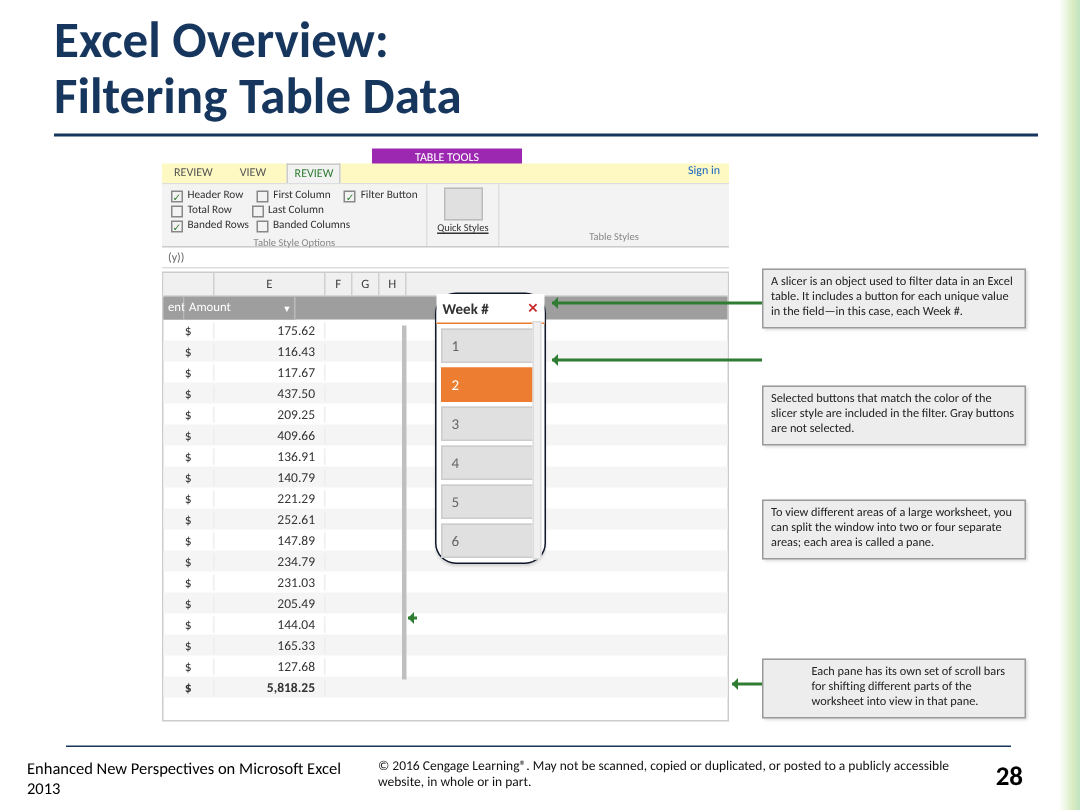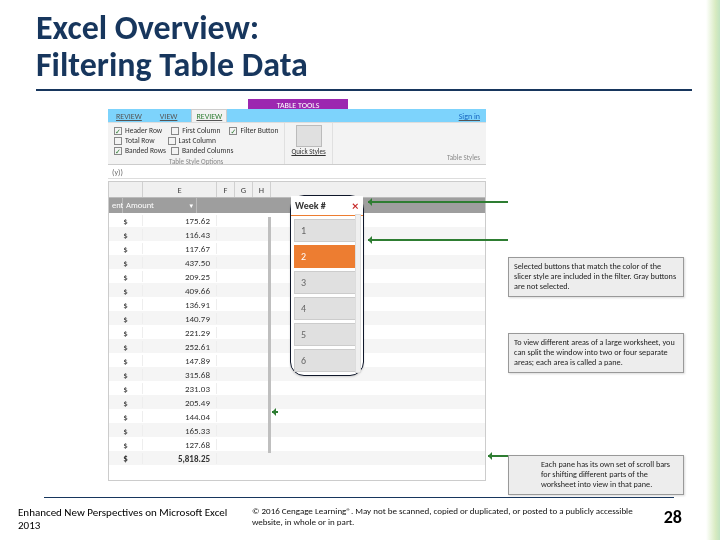--- a/index.html
+++ b/index.html
@@ -36,23 +36,23 @@
     background:#fff;
   }
   
   .ribbon-title {
     position:absolute; left:140px; top:0; width:100px;
     background:#9c27b0; color:#fff; font-size:8px; text-align:center;
     padding:1px 16px;
   }
   .ribbon-tabs {
     position:absolute; left:0; top:10px; right:0; height:14px;
-    background:#7dd3fc; border-bottom:1px solid #ddd;
+    background:#fef9c3; border-bottom:1px solid #ddd;
     display:flex; font-size:8px; color:#555; gap:10px;
-    padding-left:4px; align-items:center;text-decoration:underline;
+    padding-left:4px; align-items:flex-start;
   }
   .tab { padding:1px 4px; }
   .tab.active { background:#f2f2f2; color:#2e7d32; border:1px solid #ccc; border-bottom:none;}
   .signin { margin-left:auto; font-size:8px; color:#1565c0; padding-right:6px;}
   .ribbon-body {
     position:absolute; left:0; top:24px; right:0; height:42px;
     background:#f3f3f3; border-bottom:1px solid #ccc;
     display:flex; font-size:7.5px; color:#333;
   }
   .ribbon-group { padding:2px 6px; border-right:1px solid #e0e0e0; }
@@ -170,21 +170,21 @@
             <span class="cb" style="margin-left:2px;"></span>
               <span>Banded Columns</span>
             </div>
           <div class="ribbon-label">Table Style Options</div>
         </div>
         <div class="ribbon-group" style="display:flex;flex-direction:column;align-items:center;">
           <div class="qs-icon"></div>
           <div style="font-size:7px;text-align:left;text-decoration:underline;">Quick Styles</div>
         </div>
         <div class="ribbon-group" style="flex:1;border-right:none;">
-          <div class="ribbon-label" style="margin-top:28px;text-align:right;">Table Styles</div>
+          <div class="ribbon-label" style="margin-top:28px;">Table Styles</div>
         </div>
       </div>
       <div class="filter-row">
           <span>(y))</span>
         </div>
 
       <div class="sheet">
         <div class="col-heads">
           <div class="ch-a"></div>
           <div class="ch-b">E</div>
@@ -242,21 +242,21 @@
             <div class="r">
               <div class="c1">$</div>
               <div class="c2">252.61</div>
             </div>
             <div class="r">
               <div class="c1">$</div>
               <div class="c2">147.89</div>
             </div>
             <div class="r">
               <div class="c1">$</div>
-              <div class="c2">315.68</div>
+              <div class="c2">234.79</div>
             </div>
             <div class="r">
               <div class="c1">$</div>
               <div class="c2">231.03</div>
             </div>
             <div class="r">
               <div class="c1">$</div>
               <div class="c2">205.49</div>
             </div>
             <div class="r">
@@ -289,30 +289,31 @@
           <div class="slicer-item">1</div>
           <div class="slicer-item sel">2</div>
           <div class="slicer-item">3</div>
           <div class="slicer-item">4</div>
           <div class="slicer-item">5</div>
           <div class="slicer-item">6</div>
         </div>
       <div class="sbar"></div>
     </div>
 
+    <div class="callout" style="left:472px; top:80px; width:176px;">A slicer is an object used to filter data in an Excel table. It includes a button for each unique value in the field—in this case, each Week #.</div>
     <div class="arrow left" style="left:332px; top:102px; width:140px;"></div>
 
     <div class="callout" style="left:472px; top:158px; width:176px;">Selected buttons that match the color of the slicer style are included in the filter. Gray buttons are not selected.</div>
     <div class="arrow left" style="left:332px; top:140px; width:140px;"></div>
 
     <div class="callout" style="left:472px; top:234px; width:176px;">To view different areas of a large worksheet, you can split the window into two or four separate areas; each area is called a pane.</div>
 
     <div class="arrow left" style="left:236px; top:312px; width:6px;"></div>
 
-    <div class="callout" style="left:472px; top:356px; width:176px;padding-left:32px;">Each pane has its own set of scroll bars for shifting different parts of the worksheet into view in that pane.</div>
+    <div class="callout" style="left:472px; top:340px; width:176px;padding-left:32px;">Each pane has its own set of scroll bars for shifting different parts of the worksheet into view in that pane.</div>
     <div class="arrow left" style="left:452px; top:356px; width:20px;"></div>
 
   </div>
 
   <div class="foot-rule"></div>
   <div class="foot">
     <div class="foot-left">Enhanced New Perspectives on Microsoft Excel 2013</div>
     <div class="foot-mid">© 2016 Cengage Learning®. May not be scanned, copied or duplicated, or posted to a publicly accessible website, in whole or in part.</div>
     <div class="foot-pn">28</div>
   </div>

